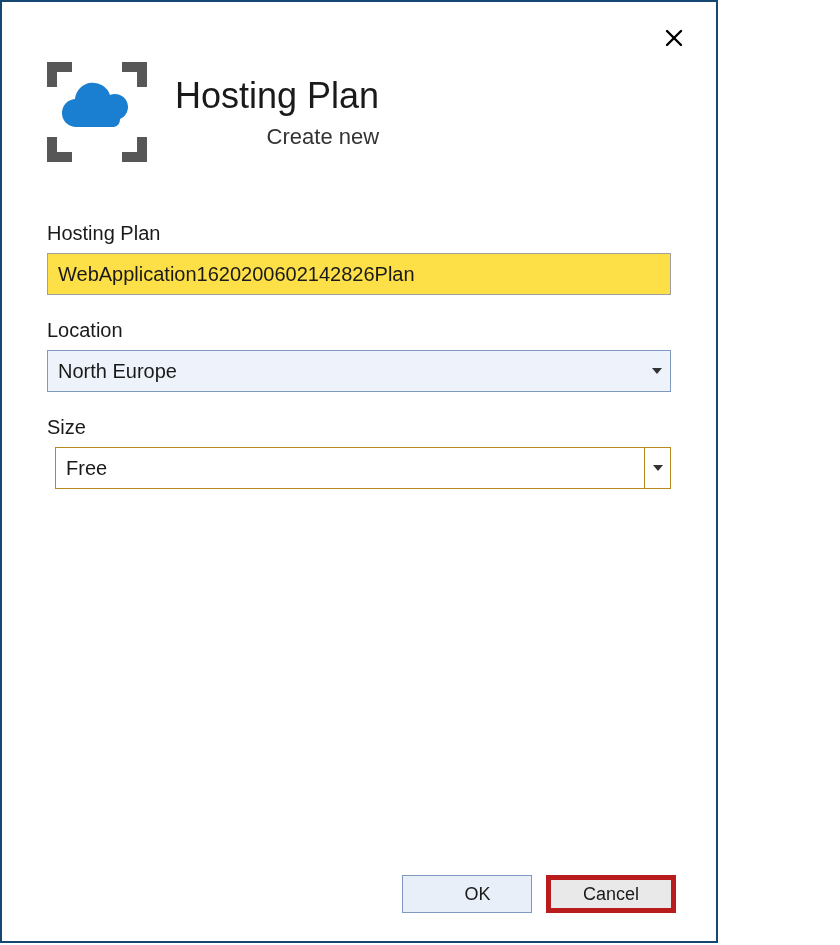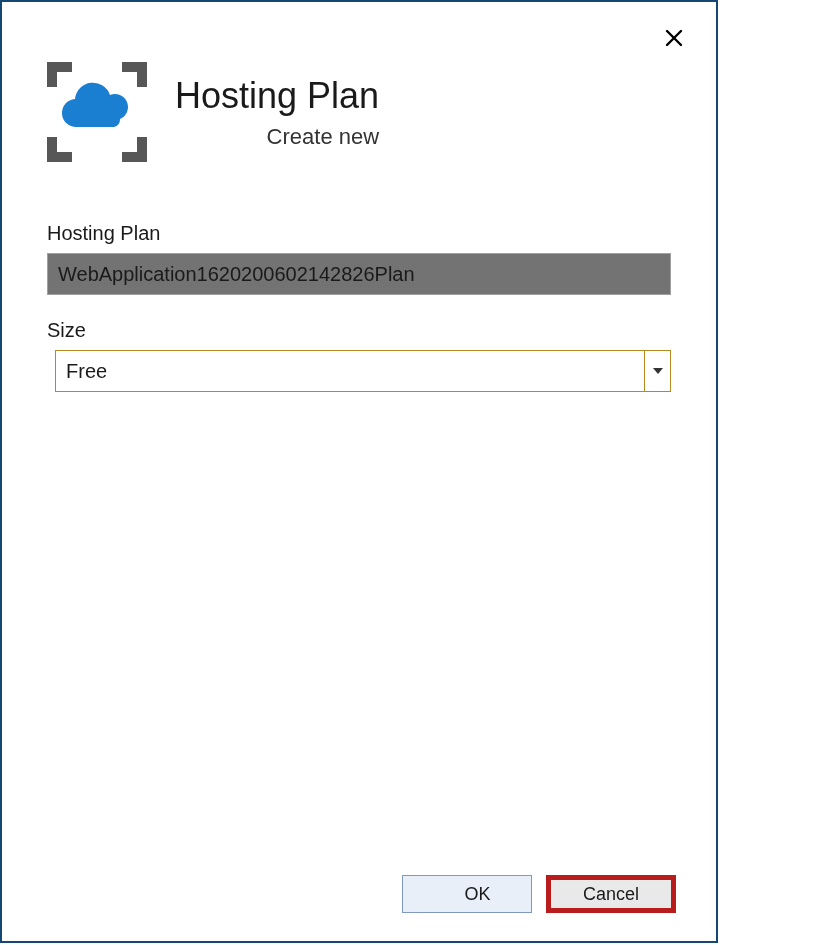--- a/index.html
+++ b/index.html
@@ -82,21 +82,21 @@
       color: #1a1a1a;
       font-weight: 400;
     }
     .text-input {
       height: 42px;
       border: 1px solid #a0a0a0;
       padding: 0 10px;
       font-size: 20px;
       font-family: inherit;
       color: #1a1a1a;
-      background: #737373;
+      background: #fde047;
       outline: none;
     }
     .select-wrap {
       position: relative;
       height: 42px;
       display: flex;
     }
     .select-display {
       flex: 1;
       height: 100%;
@@ -195,20 +195,31 @@
     </div>
   </div>
 
   <div class="form">
 
     <div class="field">
       <div class="field-label">Hosting Plan</div>
       <input type="text" class="text-input" value="WebApplication1620200602142826Plan" style="">
     </div>
 
+    <div class="field">
+      <div class="field-label">Location</div>
+      <div class="select-wrap location-select">
+        <div class="select-display">North Europe</div>
+        <div class="select-caret">
+          <svg viewBox="0 0 10 6">
+            <path d="M0 0 L5 6 L10 0 Z" fill="#333333"></path>
+          </svg>
+        </div>
+      </div>
+    </div>
 
     <div class="field">
       <div class="field-label">Size</div>
       <div class="select-wrap size-select">
         <div class="select-display">Free</div>
         <div class="select-caret">
           <svg viewBox="0 0 10 6">
             <path d="M0 0 L5 6 L10 0 Z" fill="#333333"></path>
           </svg>
         </div>

